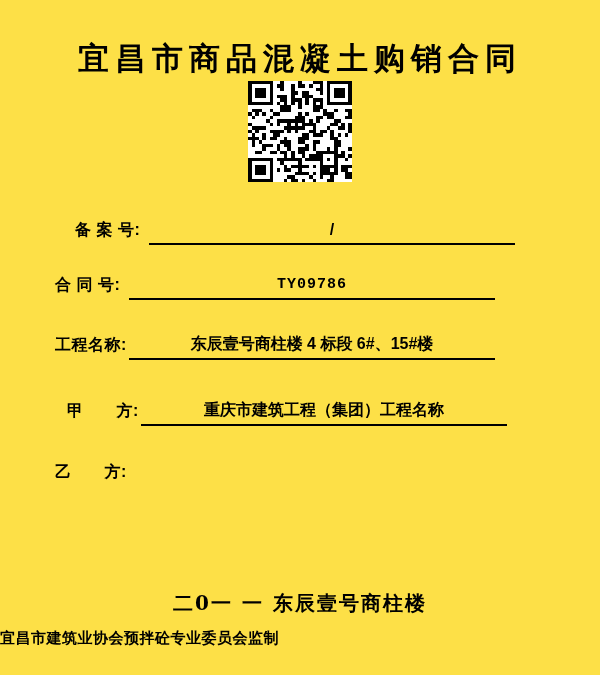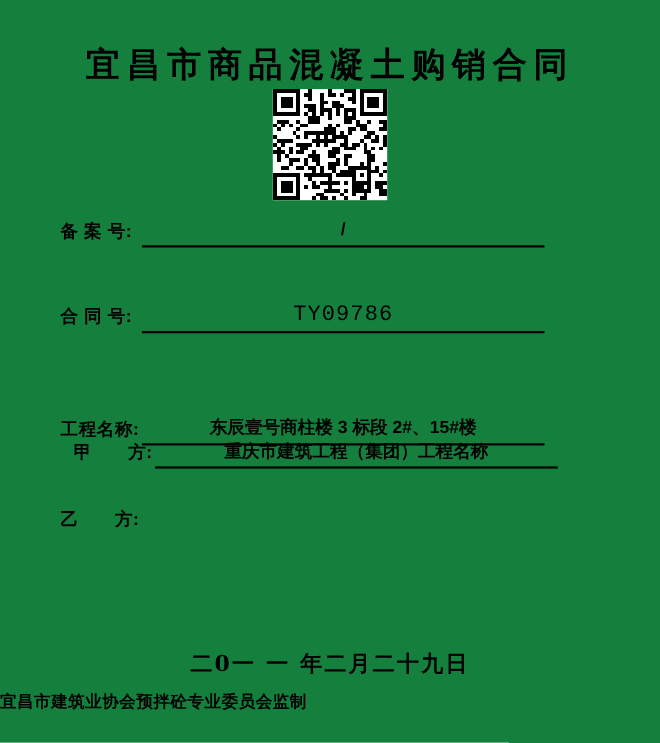--- a/index.html
+++ b/index.html
@@ -6,21 +6,21 @@
   html, body { width: 600px; height: 675px; background: #ffffff; }
   body {
     position: relative;
     font-family: "Liberation Sans", sans-serif;
     color: #000000;
     overflow: hidden;
   }
   .page {
     position: absolute;
     inset: 0;
-    background: #15803d;
+    background: #fde047;
   }
   .contract-title {
     position: absolute;
     top: 38px;
     left: 0;
     width: 100%;
     text-align: center;
     font-family: "DejaVu Serif", "Liberation Serif", serif;
     font-size: 31px;
     font-weight: bold;
@@ -57,27 +57,27 @@
     border-bottom: 2px solid #000000;
     text-align: center;
     font-size: 16px;
     font-weight: bold;
     padding-bottom: 3px;
     white-space: pre;
     min-height: 24px;
   }
   .field-value.mono {
     font-family: "Liberation Mono", "DejaVu Sans Mono", monospace;
-    font-weight: normal;
-    font-size: 20px;
+    font-weight: bold;
+    font-size: 15px;
     letter-spacing: 1px;
   }
-  .row-1 { top: 200px; }
+  .row-1 { top: 220px; margin-left: 20px; }
   .row-2 { top: 275px; align-items: flex-end; }
-  .row-3 { top: 334px; margin-top: 45px; }
+  .row-3 { top: 334px; }
   .row-4 { top: 400px; margin-left: 12px; }
   .row-5 { top: 462px; align-items: center; }
   .date-line {
     position: absolute;
     top: 590px;
     left: 0;
     width: 100%;
     text-align: center;
     font-family: "DejaVu Serif", "Liberation Serif", serif;
     font-size: 20px;
@@ -509,29 +509,29 @@
     <span class="field-value">/</span>
   </div>
 
   <div class="field-row row-2">
     <span class="field-label">合 同 号:</span>
     <span class="field-value mono">TY09786</span>
   </div>
 
   <div class="field-row row-3">
     <span class="field-label">工程名称:</span>
-    <span class="field-value">东辰壹号商柱楼 3 标段 2#、15#楼</span>
+    <span class="field-value">东辰壹号商柱楼 4 标段 6#、15#楼</span>
   </div>
 
   <div class="field-row row-4">
     <span class="field-label">甲　　方:</span>
     <span class="field-value">重庆市建筑工程（集团）工程名称</span>
   </div>
 
   <div class="field-row row-5">
     <span class="field-label">乙　　方:</span>
   </div>
 
-  <div class="date-line">二0一 一 年二月二十九日</div>
+  <div class="date-line">二0一 一 东辰壹号商柱楼</div>
 
   <div class="footer-line">宜昌市建筑业协会预拌砼专业委员会监制</div>
 
 </div>
 
 </body></html>

